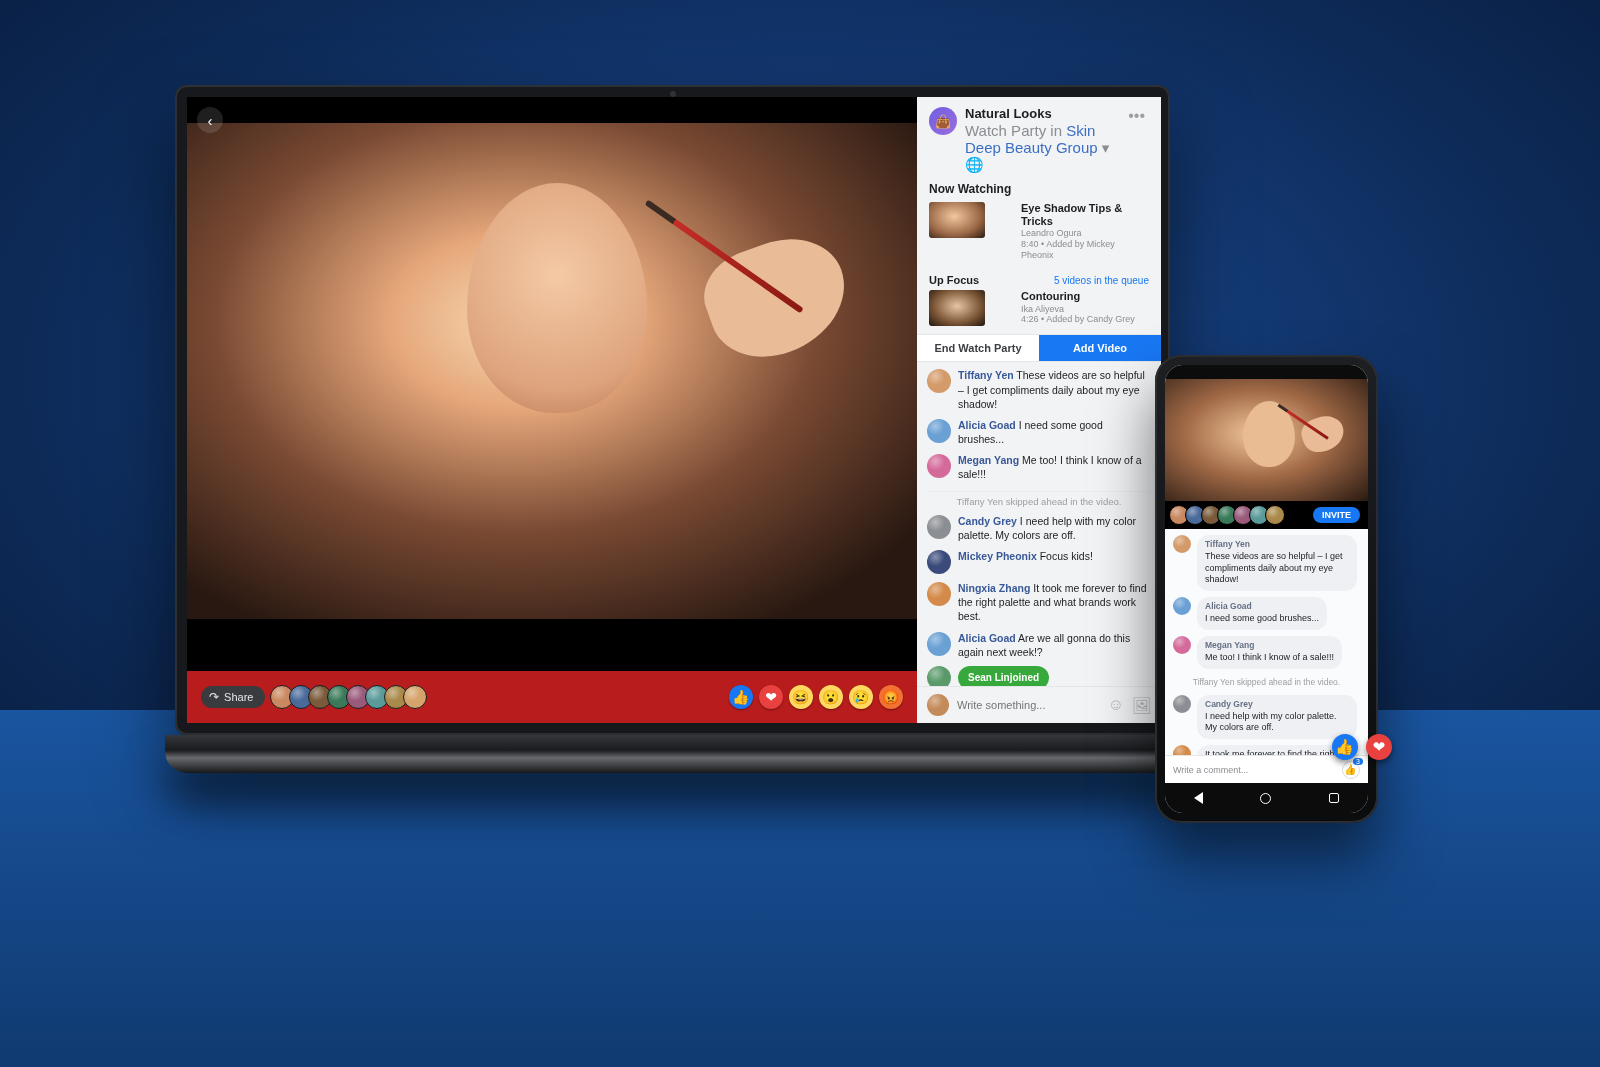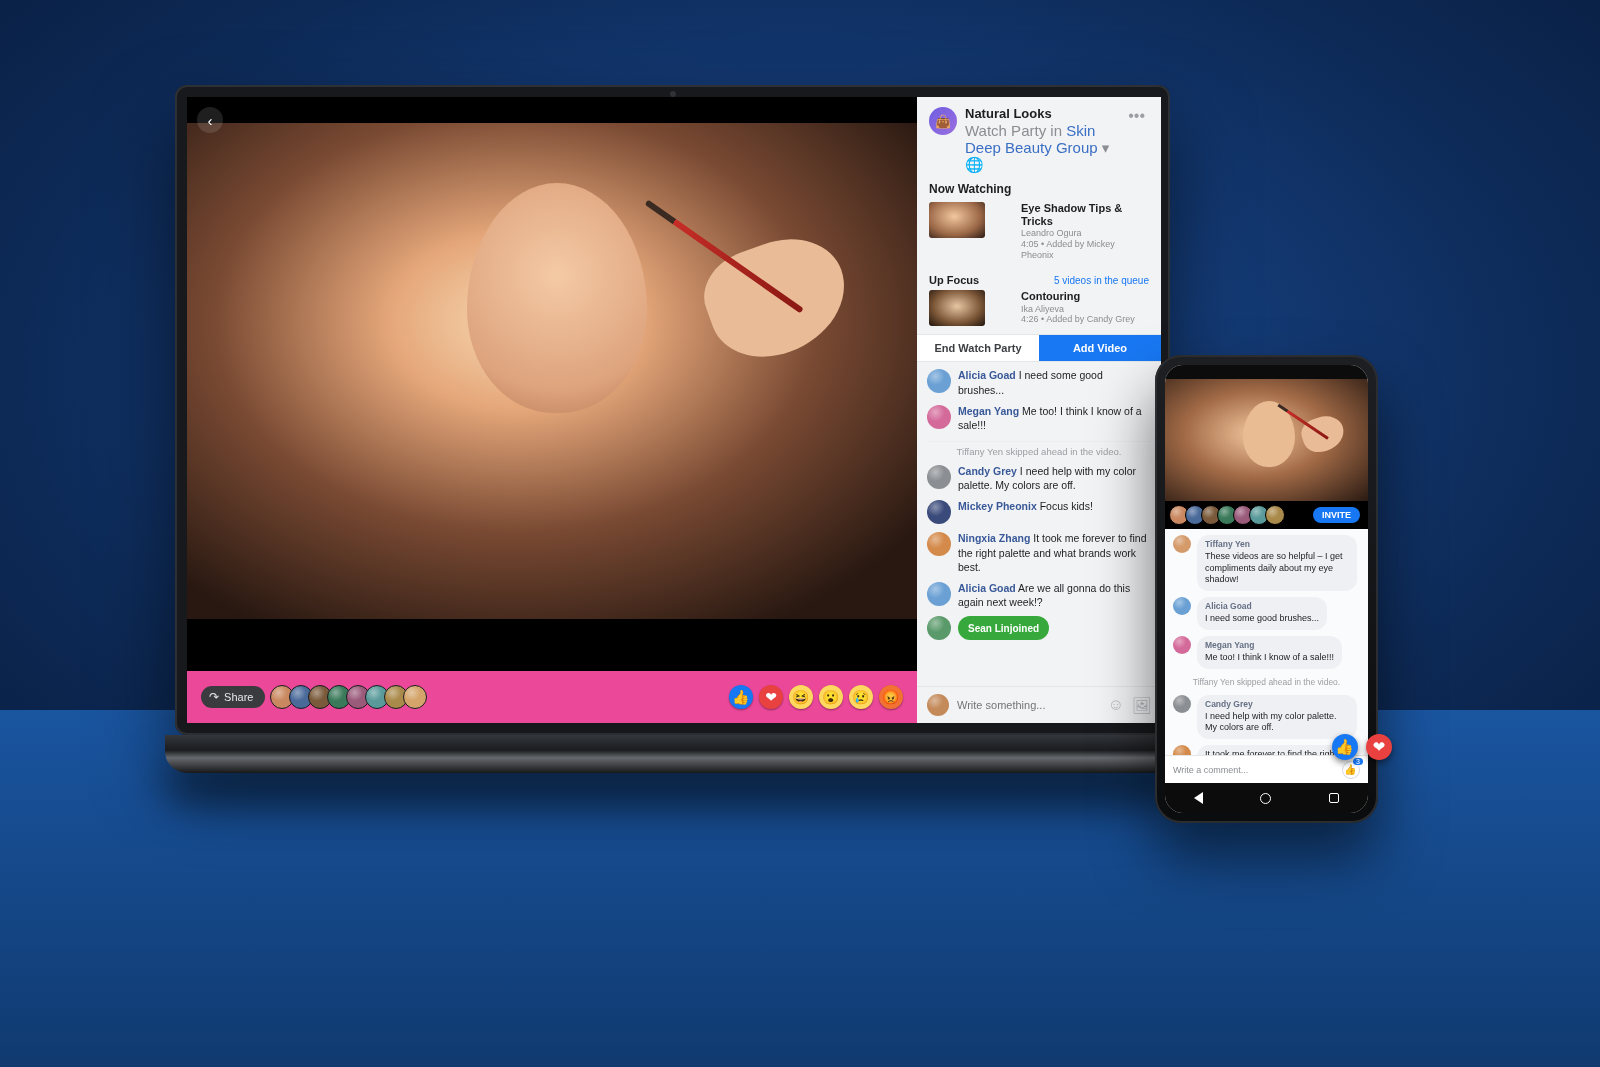--- a/index.html
+++ b/index.html
@@ -19,21 +19,21 @@
   .chev-back { position:absolute; top:10px; left:10px; width:26px; height:26px; border-radius:50%; background:rgba(255,255,255,.12); color:#fff; display:flex; align-items:center; justify-content:center; font-size:15px; cursor:pointer; z-index:5;}
 
   .video-area { flex:1; position:relative; }
   .video-frame { position:absolute; top:26px; left:0; right:0; bottom:52px; background: radial-gradient(ellipse 500px 350px at 45% 40%, #f7d7b0 0%, #e5a77a 25%, #7a4a33 60%, #281811 100%); overflow:hidden;}
   
   .scene-face { position:absolute; left:280px; top:60px; width:180px; height:230px; background:radial-gradient(circle at 50% 40%, #f4caa5 0%, #dda37d 70%, #ba7d57 100%); border-radius:50% 50% 48% 48% / 55% 55% 45% 45%;}
   .scene-hair { position:absolute; left:210px; top:15px; width:340px; height:450px; background:radial-gradient(ellipse at 50% 30%, #3e2419 0%, #1e120b 80%); border-radius:55% 55% 70% 70% / 50% 50% 90% 90%; z-index:-1;}
   .scene-hand { position:absolute; right:70px; top:120px; width:140px; height:110px; background:#e9bb97; border-radius:40% 50% 60% 50%; transform:rotate(-20deg);}
   .scene-brush { position:absolute; right:115px; top:185px; width:190px; height:6px; background:linear-gradient(90deg,#3b2a22 0%,#3b2a22 18%,#c62d27 18%,#8a1813 100%); transform:rotate(35deg); transform-origin:right center; border-radius:3px;}
 
-  .video-footer { height:52px; background:#ec4899; display:flex; align-items:center; padding:0 14px; gap:10px;}
+  .video-footer { height:52px; background:#b91c1c; display:flex; align-items:center; padding:0 14px; gap:10px;}
   .share-pill { background:#3a3b3f; color:#e6e7e9; font-size:11px; padding:4px 12px 4px 8px; border-radius:14px; display:flex; align-items:center; gap:5px; cursor:pointer;}
   .share-pill::before { content:"↷"; font-size:12px;}
   .viewer-strip { display:flex; gap:-4px;}
   .viewer-strip .av { width:24px; height:24px; border-radius:50%; border:1.5px solid #1b1c20; margin-left:-5px;}
   .av { display:inline-block; background:radial-gradient(circle at 35% 30%, #fff6 0%, #fff0 40%), var(--c,#888); }
   .reactions { margin-left:auto; display:flex; gap:6px; align-items:center;}
   .reactions .emoji { width:24px; height:24px; border-radius:50%; display:flex; align-items:center; justify-content:center; font-size:14px; box-shadow:0 1px 2px rgba(0,0,0,.4);}
   .r-like{background:#1877f2;color:#fff;} .r-love{background:#e8413f;color:#fff;} .r-haha{background:#ffd95f;} .r-wow{background:#ffd95f;} .r-sad{background:#ffd95f;} .r-angry{background:#f17232;}
 
   
@@ -165,21 +165,21 @@
         </div>
         <div class="hdr-dots">•••</div>
       </div>
 
       <div class="sect-title">Now Watching</div>
       <div class="vid-row">
         <div class="thumb"></div>
         <div class="vid-meta">
           <div class="vid-title">Eye Shadow Tips &amp; Tricks</div>
           <div class="vid-by">Leandro Ogura</div>
-          <div class="vid-time">4:05 • Added by Mickey Pheonix</div>
+          <div class="vid-time">8:40 • Added by Mickey Pheonix</div>
         </div>
       </div>
 
       <div class="sect-top">
         <div class="lbl">Up Focus</div>
         <div class="cnt">5 videos in the queue</div>
       </div>
       <div class="vid-row">
         <div class="thumb" style="background:radial-gradient(ellipse at 50% 45%,#e7c6a2,#7a5536 60%,#1f140d);"></div>
         <div class="vid-meta">
@@ -188,20 +188,24 @@
           <div class="vid-time">4:26 • Added by Candy Grey</div>
         </div>
       </div>
 
       <div class="btn-row">
         <div class="btn-half btn-end">End Watch Party</div>
         <div class="btn-half btn-add">Add Video</div>
       </div>
 
       <div class="chat" id="chat-desktop">
+          <div class="msg">
+            <span class="av" style="--c: #d49a6a;"></span>
+            <div class="body"><span class="name">Tiffany Yen</span> These videos are so helpful – I get compliments daily about my eye shadow!</div>
+          </div>
           <div class="msg">
             <span class="av" style="--c: #6aa0d4;"></span>
             <div class="body"><span class="name">Alicia Goad</span> I need some good brushes...</div>
           </div>
           <div class="msg">
             <span class="av" style="--c: #d46a9a;"></span>
             <div class="body"><span class="name">Megan Yang</span> Me too! I think I know of a sale!!!</div>
           </div>
           <div class="sys-msg">Tiffany Yen skipped ahead in the video.</div>
           <div class="msg">

